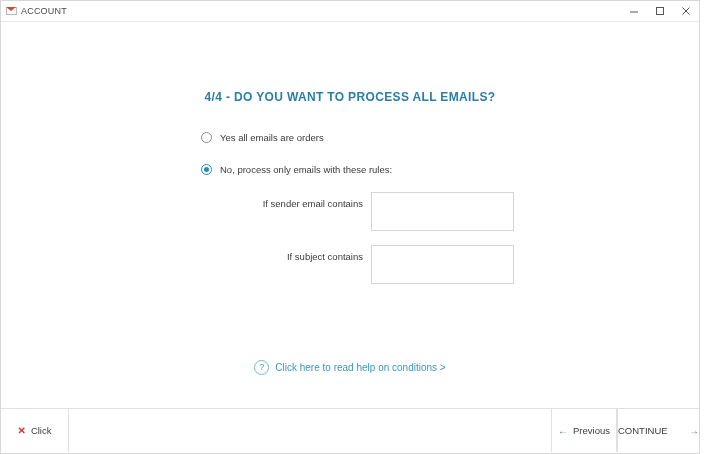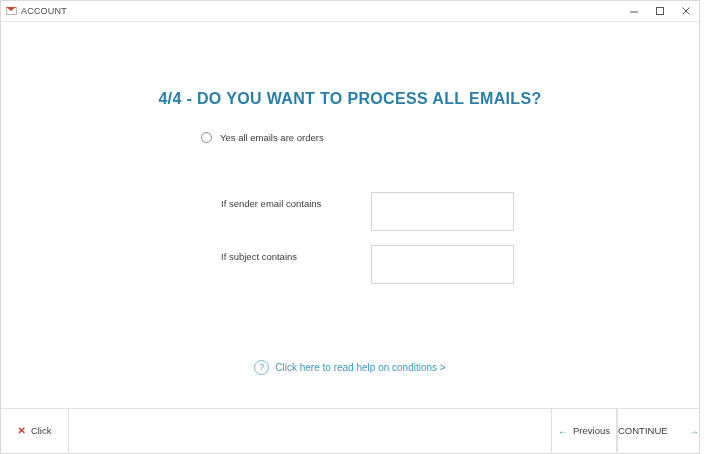--- a/index.html
+++ b/index.html
@@ -92,21 +92,21 @@
   .content {
     flex: 1;
     position: relative;
   }
   .heading {
     position: absolute;
     top: 68px;
     left: 0;
     width: 100%;
     text-align: center;
-    font-size: 16px;
+    font-size: 12px;
     font-weight: bold;
     color: #2a7fa8;
     letter-spacing: .35px;
   }
   .radio-group {
     position: absolute;
     top: 110px;
     left: 200px;
   }
   .radio-row {
@@ -150,20 +150,21 @@
   }
   .field-row {
     display: flex;
     align-items: flex-start;
     justify-content: flex-start;
     margin-bottom: 14px;
     padding-left: 220px;
   }
   .field-label {
     width: 150px;
+    text-align: right;
     font-size: 9.5px;
     color: #3b3b3b;
     padding-right: 8px;
     padding-top: 6px;
     box-sizing: border-box;
   }
   .field-input {
     width: 143px;
     height: 39px;
     border: 1px solid #d5d5d5;
@@ -311,20 +312,24 @@
 
   <div class="content">
 
     <div class="heading">4/4 - DO YOU WANT TO PROCESS ALL EMAILS?</div>
 
     <div class="radio-group">
       <div class="radio-row">
         <span class="radio"></span>
         <span class="radio-label">Yes all emails are orders</span>
       </div>
+      <div class="radio-row">
+        <span class="radio checked"></span>
+        <span class="radio-label">No, process only emails with these rules:</span>
+      </div>
     </div>
 
     <div class="fields">
       <div class="field-row">
         <div class="field-label">If sender email contains</div>
         <input class="field-input" type="text" value="" style="">
       </div>
       <div class="field-row">
         <div class="field-label">If subject contains</div>
         <input class="field-input" type="text" value="" style="">

